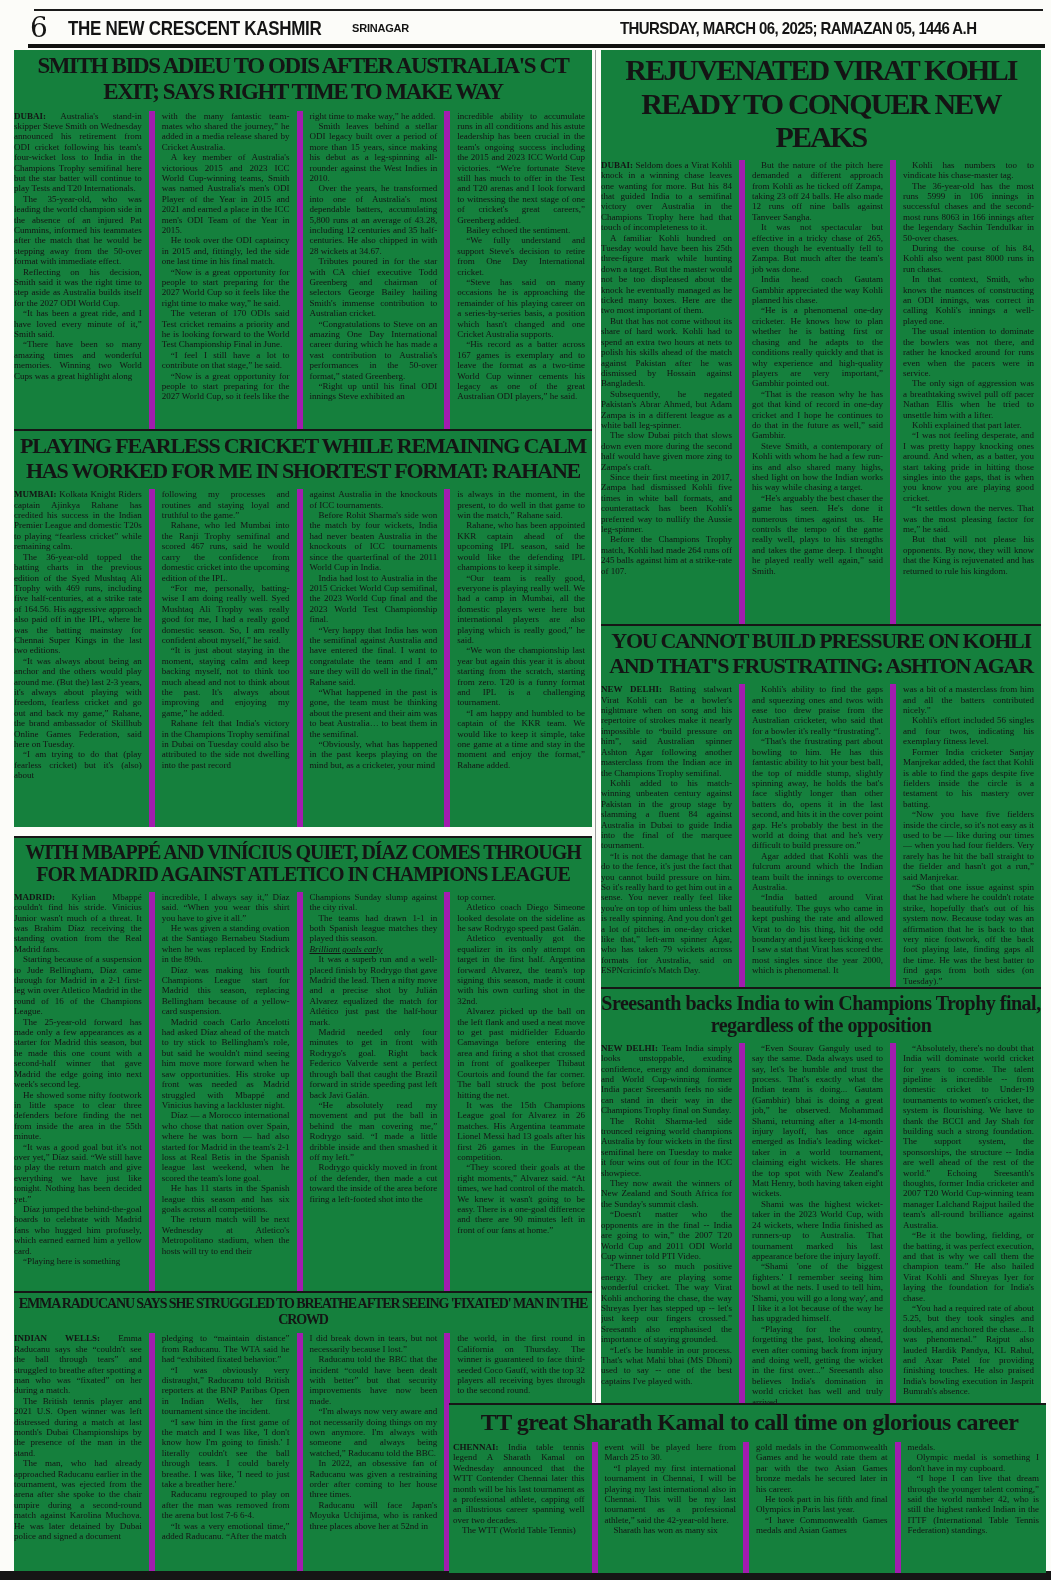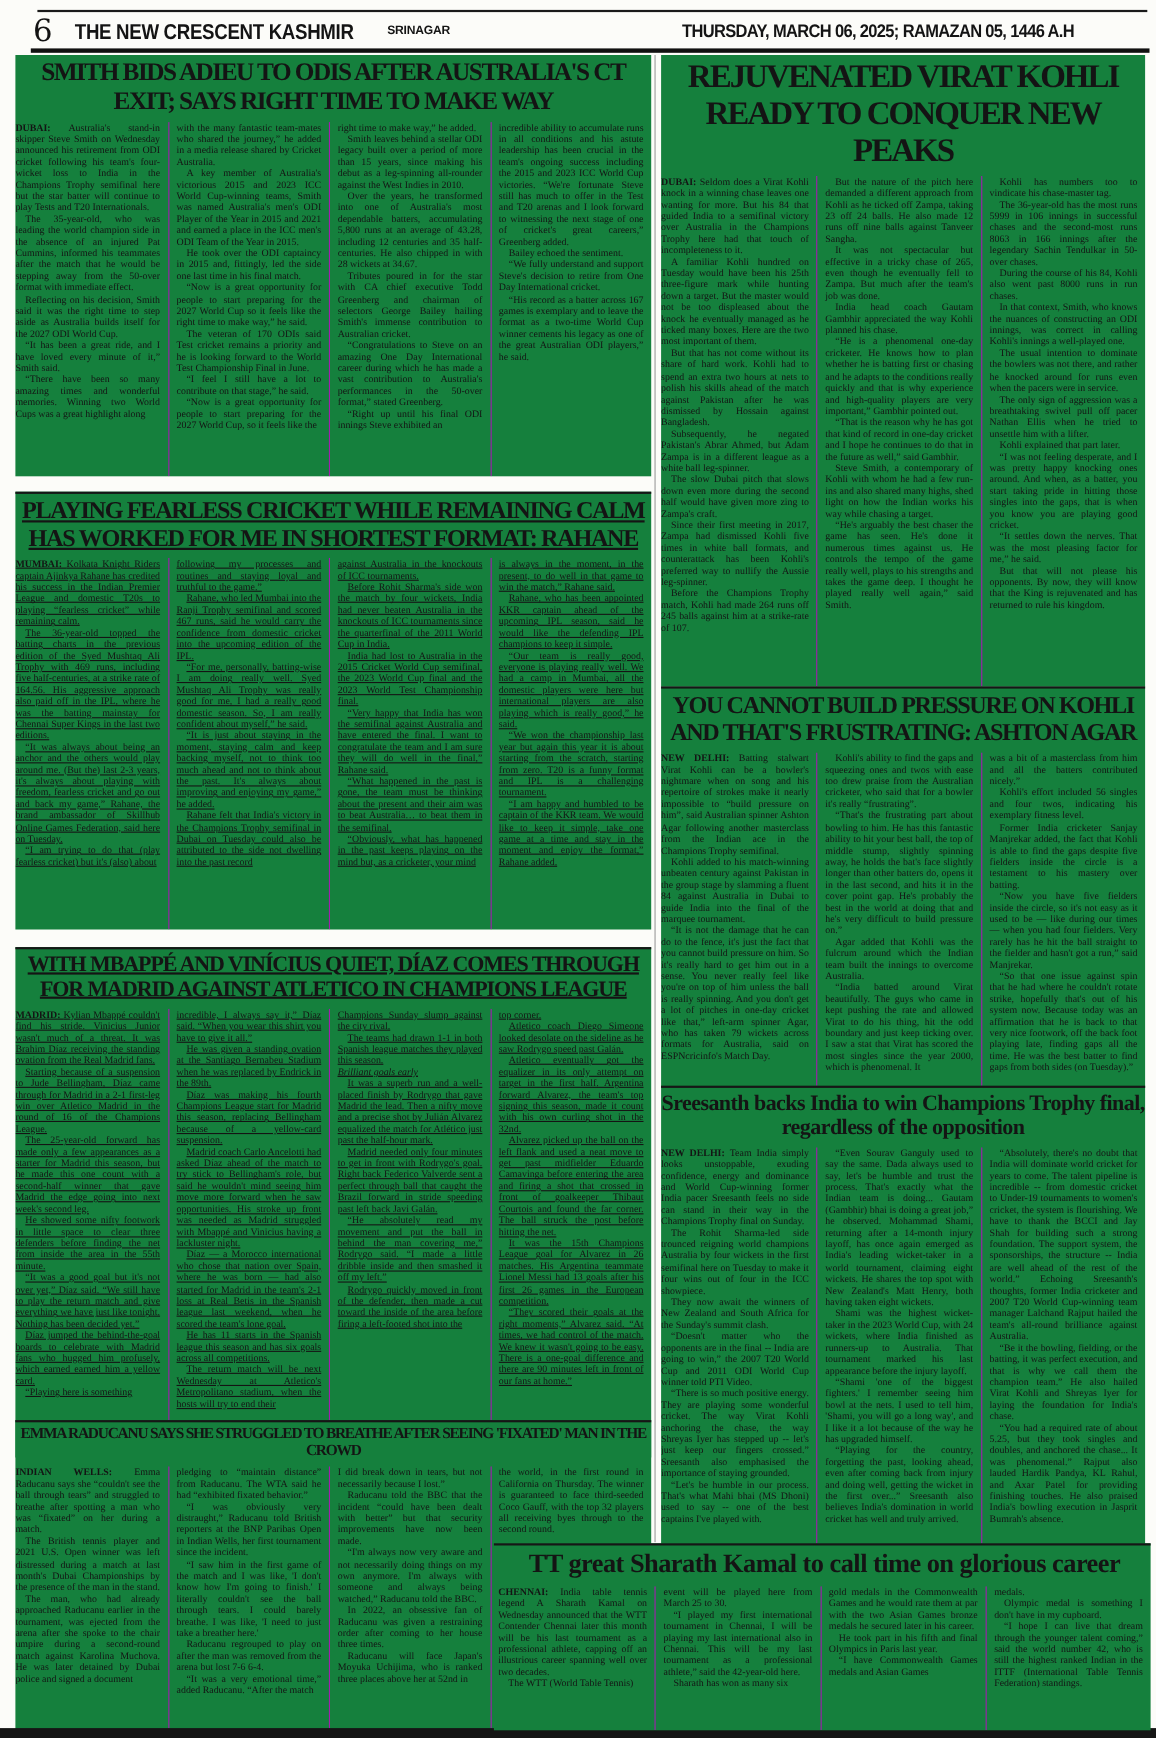--- a/index.html
+++ b/index.html
@@ -26,29 +26,29 @@
   #kohli .hl{font-size:30px;letter-spacing:-1.8px;}
   #rahane .hl{font-size:22px;letter-spacing:-1.2px;}
   #agar .hl{font-size:22px;letter-spacing:-1.3px;}
   #madrid .hl{font-size:20px;letter-spacing:-1px;}
   #sreesanth .hl{font-size:20px;letter-spacing:-0.5px;font-weight:bold;}
   #raducanu .hl{font-size:14px;letter-spacing:-1.1px;}
   #tt .hl{font-size:24px;letter-spacing:-0.5px;margin-top:4px;}
   .body{display:flex;flex:1 1 auto;overflow:hidden;align-items:stretch;}
   .col{flex:1 1 0;min-width:0;overflow:hidden;font-size:9px;line-height:10.4px;text-align:justify;
        padding:0 7px 12px 0;}
-  .col + .col{border-left:1px solid #a21caf;padding-left:7px;}
+  .col + .col{border-left:6px solid #a21caf;padding-left:7px;}
   .col p{margin:0;text-indent:9px;}
   .col p.dateline, .col p.cont{text-indent:0;}
   .col p.subhead{text-indent:0;font-style:italic;text-decoration:underline;}
   .col p strong{font-weight:bold;}
   
   #smith{left:14px;top:50px;width:578px;height:383px;}
-  #rahane{left:14px;top:447px;width:578px;height:396px;text-decoration:underline;}
-  #madrid{left:14px;top:861px;width:578px;height:462px;text-decoration:underline;}
+  #rahane{left:14px;top:429px;width:578px;height:396px;}
+  #madrid{left:14px;top:836px;width:578px;height:462px;}
   #raducanu{left:14px;top:1291px;width:578px;height:281px;}
   #kohli{left:601px;top:50px;width:440px;height:574px;}
   #agar{left:601px;top:624px;width:440px;height:363px;}
   #sreesanth{left:601px;top:987px;width:440px;height:416px;}
   #tt{left:449px;top:1403px;width:593px;height:168px;z-index:5;padding-left:4px;}
 </style>
 </head>
 <body>
 
 <div class="page">
@@ -86,20 +86,21 @@
           <p>Smith leaves behind a stellar ODI legacy built over a period of more than 15 years, since making his debut as a leg-spinning all-rounder against the West Indies in 2010.</p>
           <p>Over the years, he transformed into one of Australia's most dependable batters, accumulating 5,800 runs at an average of 43.28, including 12 centuries and 35 half-centuries. He also chipped in with 28 wickets at 34.67.</p>
           <p>Tributes poured in for the star with CA chief executive Todd Greenberg and chairman of selectors George Bailey hailing Smith's immense contribution to Australian cricket.</p>
           <p>“Congratulations to Steve on an amazing One Day International career during which he has made a vast contribution to Australia's performances in the 50-over format,” stated Greenberg.</p>
           <p>“Right up until his final ODI innings Steve exhibited an</p>
         </div>
         <div class="col">
           <p class="cont">incredible ability to accumulate runs in all conditions and his astute leadership has been crucial in the team's ongoing success including the 2015 and 2023 ICC World Cup victories. “We're fortunate Steve still has much to offer in the Test and T20 arenas and I look forward to witnessing the next stage of one of cricket's great careers,” Greenberg added.</p>
           <p>Bailey echoed the sentiment.</p>
           <p>“We fully understand and support Steve's decision to retire from One Day International cricket.</p>
+          <p>“Steve has said on many occasions he is approaching the remainder of his playing career on a series-by-series basis, a position which hasn't changed and one Cricket Australia supports.</p>
           <p>“His record as a batter across 167 games is exemplary and to leave the format as a two-time World Cup winner cements his legacy as one of the great Australian ODI players,” he said.</p>
         </div>
       </div>
   </section>
 
   <section class="article rule-top" id="rahane">
     <h2 class="hl">PLAYING FEARLESS CRICKET WHILE REMAINING CALM HAS WORKED FOR ME IN SHORTEST FORMAT: RAHANE</h2>
     <div class="body">
         <div class="col">
           <p class="dateline"><strong>MUMBAI: </strong>Kolkata Knight Riders captain Ajinkya Rahane has credited his success in the Indian Premier League and domestic T20s to playing “fearless cricket” while remaining calm.</p>

